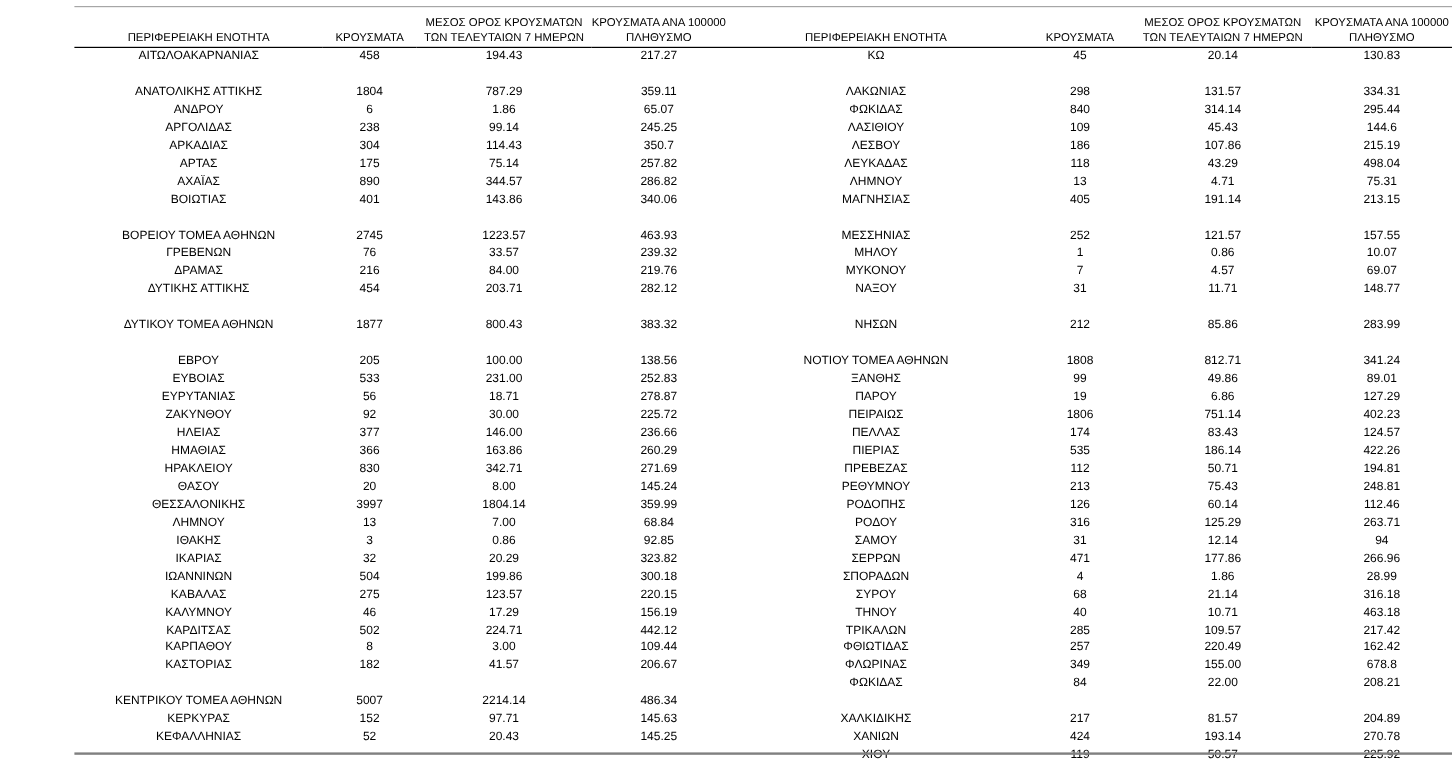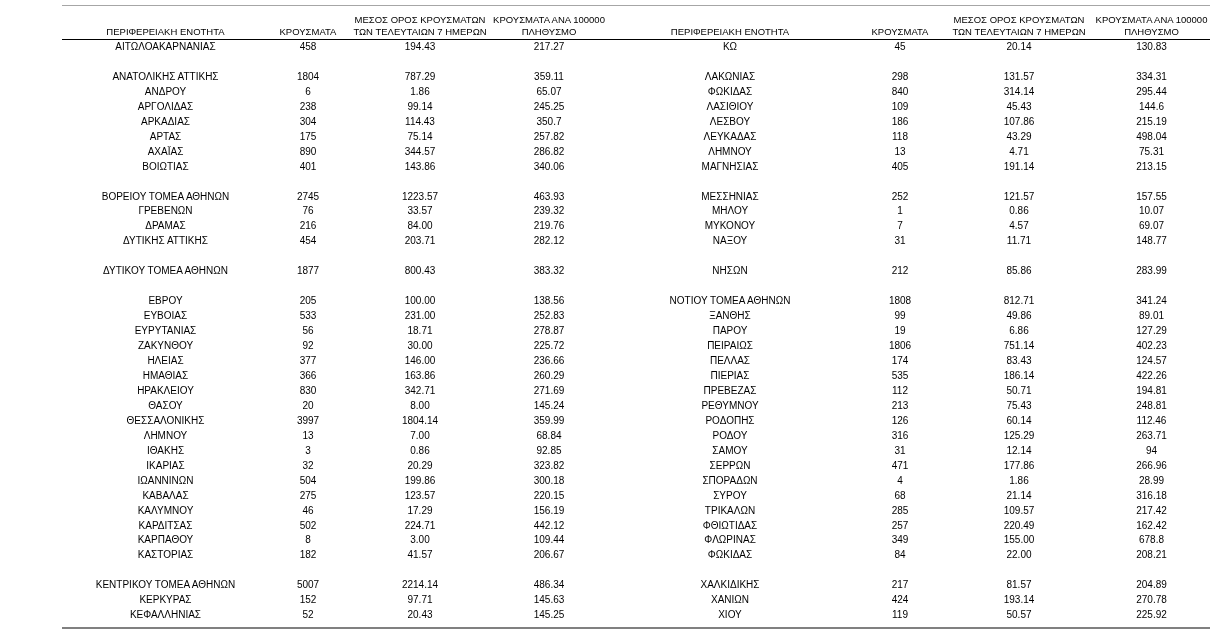--- a/index.html
+++ b/index.html
@@ -546,20 +546,26 @@
               <td>1.86</td>
               <td>28.99</td>
             </tr>
             <tr>
               <td>ΣΥΡΟΥ</td>
               <td>68</td>
               <td>21.14</td>
               <td>316.18</td>
             </tr>
             <tr>
+              <td>ΤΗΝΟΥ</td>
+              <td>40</td>
+              <td>10.71</td>
+              <td>463.18</td>
+            </tr>
+            <tr>
               <td>ΤΡΙΚΑΛΩΝ</td>
               <td>285</td>
               <td>109.57</td>
               <td>217.42</td>
             </tr>
             <tr>
               <td>ΦΘΙΩΤΙΔΑΣ</td>
               <td>257</td>
               <td>220.49</td>
               <td>162.42</td>

